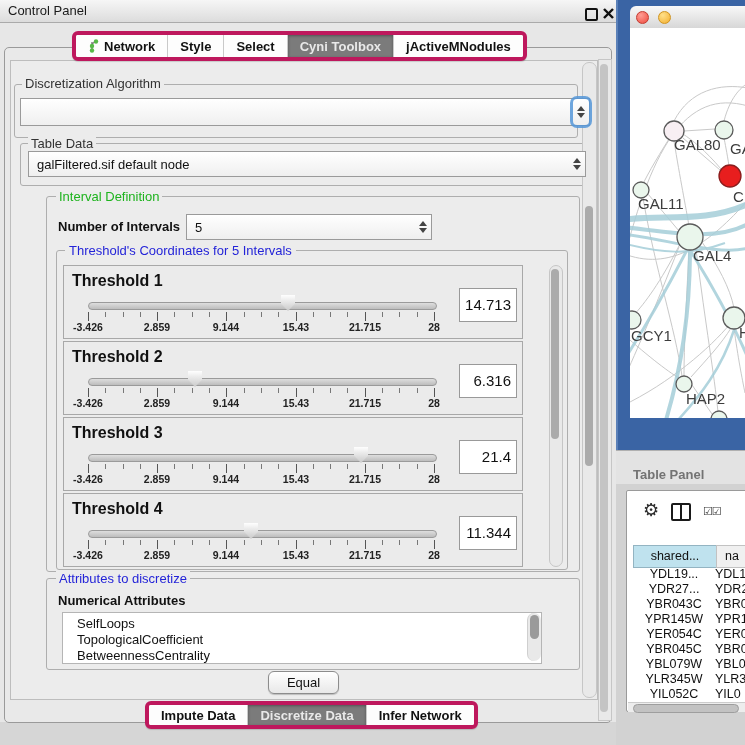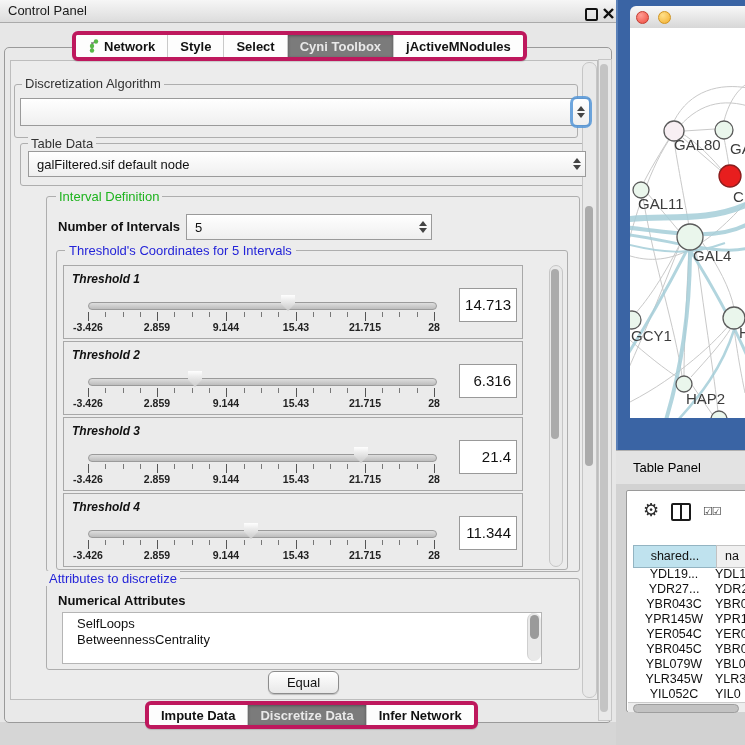--- a/index.html
+++ b/index.html
@@ -40,21 +40,21 @@
   .dn{width:0;height:0;border-left:4px solid transparent;border-right:4px solid transparent;
     border-top:5px solid #444;}
   
   #popup{left:12px;top:86px;width:562px;height:50px;background:#fff;
     border:1px solid #b8b8b8;border-radius:2px;box-shadow:0 3px 10px rgba(0,0,0,.35);z-index:50;}
   #popup-prompt{left:0;top:3px;width:100%;text-align:center;font-size:13px;color:#a9a9a9;}
   .popup-item{left:4px;width:550px;height:16px;font-size:13.5px;white-space:nowrap;}
   
   .tbox{position:absolute;left:6px;width:458px;height:72px;border:1px solid #a8a8a8;
     background:#ebebeb;}
-  .tlabel{position:absolute;left:8px;top:6px;font-size:12px;font-weight:bold;font-style:italic;}
+  .tlabel{position:absolute;left:8px;top:6px;font-size:16px;font-weight:bold;}
   .track{position:absolute;left:24px;top:36px;width:347px;height:6px;border:1px solid #9a9a9a;
     border-radius:4px;background:linear-gradient(#dedede,#bdbdbd);}
   .thumb{position:absolute;top:29px;width:14px;height:16px;
     background:linear-gradient(#fefefe,#c9c9c9);
     clip-path:polygon(0 0,100% 0,100% 55%,50% 100%,0 55%);
     filter:drop-shadow(0 0 1px #777);}
   .ticks-minor{position:absolute;left:24px;top:46px;width:348px;height:5px;
     background:repeating-linear-gradient(to right,#777 0,#777 1px,transparent 1px,transparent 17.3px);}
   .ticks-major{position:absolute;left:24px;top:46px;width:348px;height:9px;
     background:repeating-linear-gradient(to right,#555 0,#555 1px,transparent 1px,transparent 69.2px);}
@@ -77,21 +77,21 @@
   #net-frame{left:616px;top:0;width:129px;height:450px;background:#3a64a4;
     box-shadow:inset 2px 0 0 #5a80b8;}
   #net-titlebar{left:630px;top:6px;width:115px;height:22px;
     background:linear-gradient(#f8f8f8,#d7d7d7);border-bottom:1px solid #a5a5a5;
     border-radius:6px 0 0 0;}
   .light{position:absolute;top:5px;width:11px;height:11px;border-radius:50%;}
   #net-canvas{left:630px;top:28px;width:115px;height:390px;background:#fff;overflow:hidden;}
   
   #tp-strip{left:616px;top:450px;width:129px;height:34px;background:#e3e3e3;
     border-top:1px solid #b0b0b0;border-bottom:1px solid #c2c2c2;}
-  #tp-title{left:17px;top:9px;font-size:13px;color:#000000;}
+  #tp-title{left:17px;top:16px;font-size:13px;color:#737373;font-weight:bold;}
   #tp-region{left:616px;top:484px;width:129px;height:261px;background:#d2d2d2;}
   #tp-panel{left:10px;top:6px;width:120px;height:220px;background:#fff;
     border:1px solid #9a9a9a;border-radius:2px;}
   .hcell{position:absolute;top:54px;height:21px;font-size:12.5px;line-height:21px;}
   .trow{height:15px;font-size:12.5px;line-height:15px;white-space:nowrap;}
   .c1{display:inline-block;width:82px;text-align:center;}
   .gearglyph{font-size:18px;color:#2d2d2d;}
   .colicon{width:16px;height:14px;border:2px solid #1a1a1a;border-radius:2px;display:flex;}
   .colicon div{width:50%;height:100%;}
   .colicon div:first-child{border-right:2px solid #1a1a1a;}
@@ -236,24 +236,25 @@
       <span class="sc" style="left:370px">28</span>
       <div class="vbox">11.344</div>
     </div>
 
     <div class="sbtrack" style="position:absolute;right:4px;top:14px;width:12px;height:300px;">
       <div class="sbthumb" style="position:absolute;left:1px;top:3px;width:8px;height:170px;"></div>
     </div>
   </div>
 
   <div class="group ab" style="left:46px;top:578px;width:532px;height:90px;"></div>
-  <div class="ab blue" style="left:46px;top:571px;font-size:13px;background:#ececec;padding:0 3px;">Attributes to discretize</div>
+  <div class="ab blue" style="left:56px;top:571px;font-size:13px;background:#ececec;padding:0 3px;">Attributes to discretize</div>
   <div class="ab" style="left:58px;top:593px;font-size:13px;font-weight:bold;">Numerical Attributes</div>
   <div id="attr-list" class="ab">
     <div class="litem" style="padding-top:3px">SelfLoops</div>
+    <div class="litem">TopologicalCoefficient</div>
     <div class="litem">BetweennessCentrality</div>
     <div class="sbtrack" style="position:absolute;right:0;top:0;width:13px;height:48px;border:none;border-left:1px solid #cfcfcf;">
       <div class="sbthumb" style="position:absolute;left:2px;top:2px;width:9px;height:24px;background:#9a9a9a;"></div>
     </div>
   </div>
 
   <div class="sbtrack ab" style="left:582px;top:62px;width:13px;height:634px;">
     <div class="sbthumb" style="position:absolute;left:2px;top:143px;width:8px;height:260px;"></div>
   </div>
   <div class="sbtrack ab" style="left:598px;top:59px;width:12px;height:660px;border-radius:0;">

